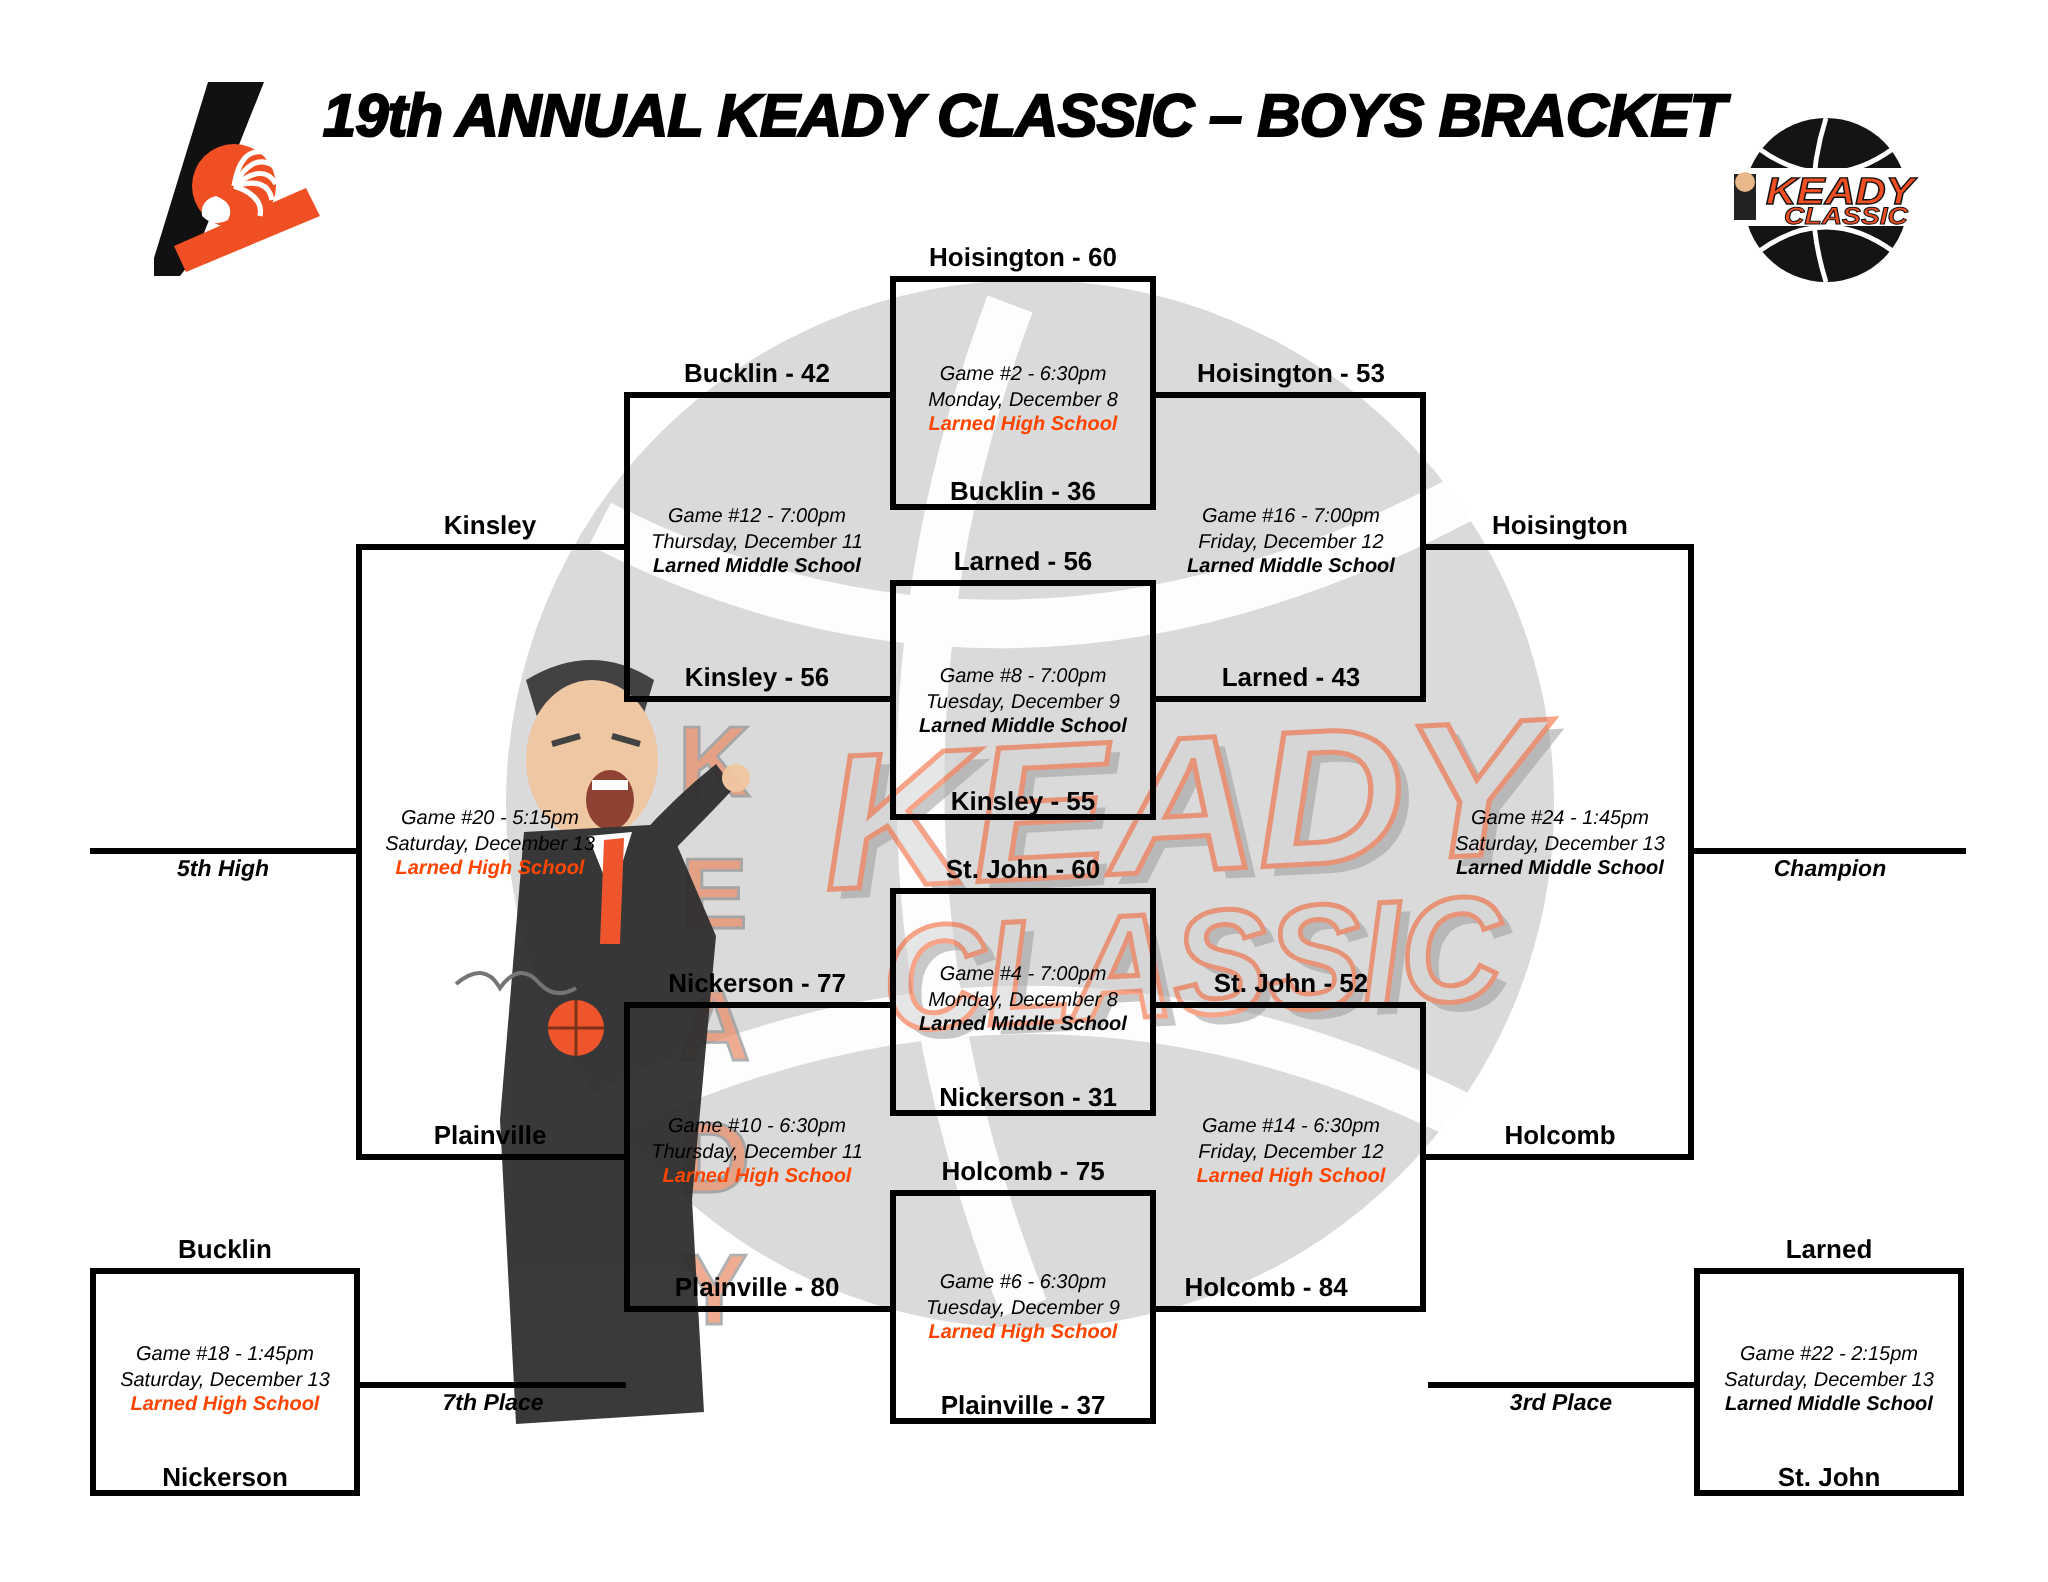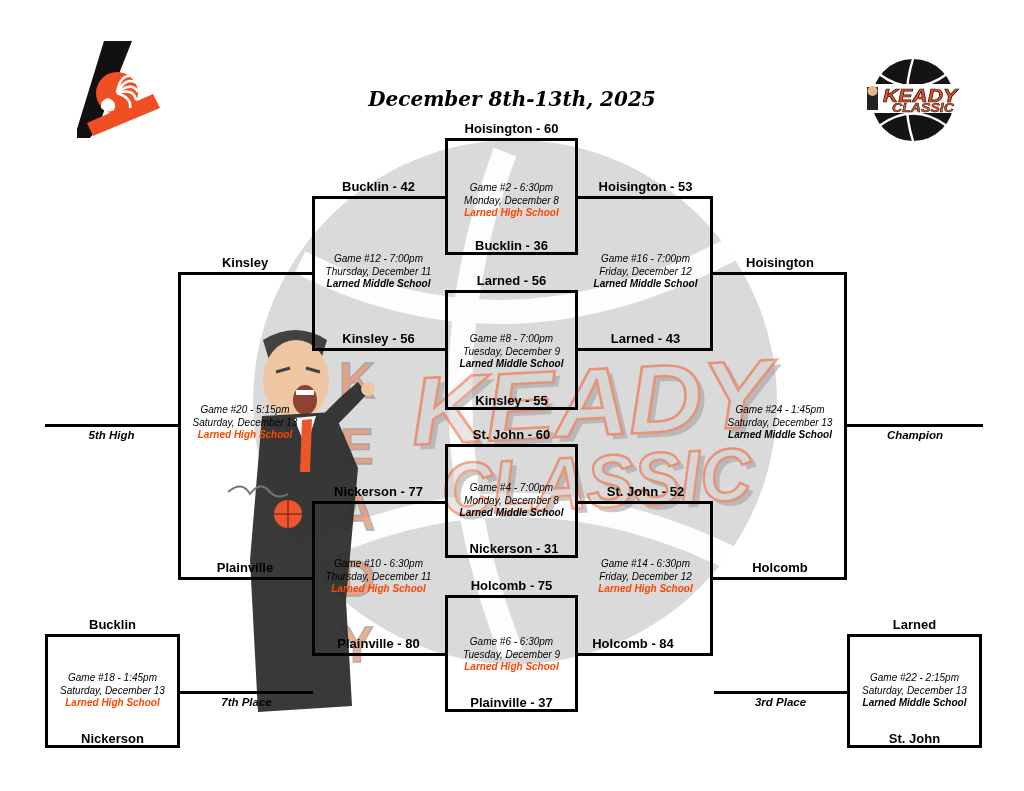--- a/index.html
+++ b/index.html
@@ -94,21 +94,21 @@
       <path d="M21,19 Q55,44 89,19"></path>
       <path d="M21,71 Q55,46 89,71"></path>
     </g>
     <rect x="0" y="29" width="110" height="29" fill="#ffffff"></rect>
     <rect x="9" y="32" width="11" height="23" fill="#222222"></rect>
     <circle cx="14.5" cy="36" r="5" fill="#e8b88a"></circle>
     <text x="25" y="47" font-size="19" font-weight="bold" font-style="italic" fill="#f04e23" stroke="#111111" stroke-width="0.7" textLength="74" lengthAdjust="spacingAndGlyphs">KEADY</text>
     <text x="34" y="57" font-size="12" font-weight="bold" font-style="italic" fill="#f04e23" stroke="#111111" stroke-width="0.5" textLength="62" lengthAdjust="spacingAndGlyphs">CLASSIC</text>
   </svg>
 
-  <div class="hdr-sub">December 8th-13th, 2025</div>
+  <div class="hdr-title">19th ANNUAL KEADY CLASSIC – BOYS BRACKET</div>
 
   <div id="bracket">
       <div class="bline" style="left: 312px; top: 196px; width: 133px; height: 3px;"></div>
       <div class="bline" style="left: 312px; top: 348px; width: 133px; height: 3px;"></div>
       <div class="bline" style="left: 312px; top: 196px; width: 3px; height: 155px;"></div>
       <div class="bline" style="left: 178px; top: 272px; width: 134px; height: 3px;"></div>
       <div class="bline" style="left: 312px; top: 501px; width: 133px; height: 3px;"></div>
       <div class="bline" style="left: 312px; top: 653px; width: 133px; height: 3px;"></div>
       <div class="bline" style="left: 312px; top: 501px; width: 3px; height: 155px;"></div>
       <div class="bline" style="left: 178px; top: 577px; width: 134px; height: 3px;"></div>

